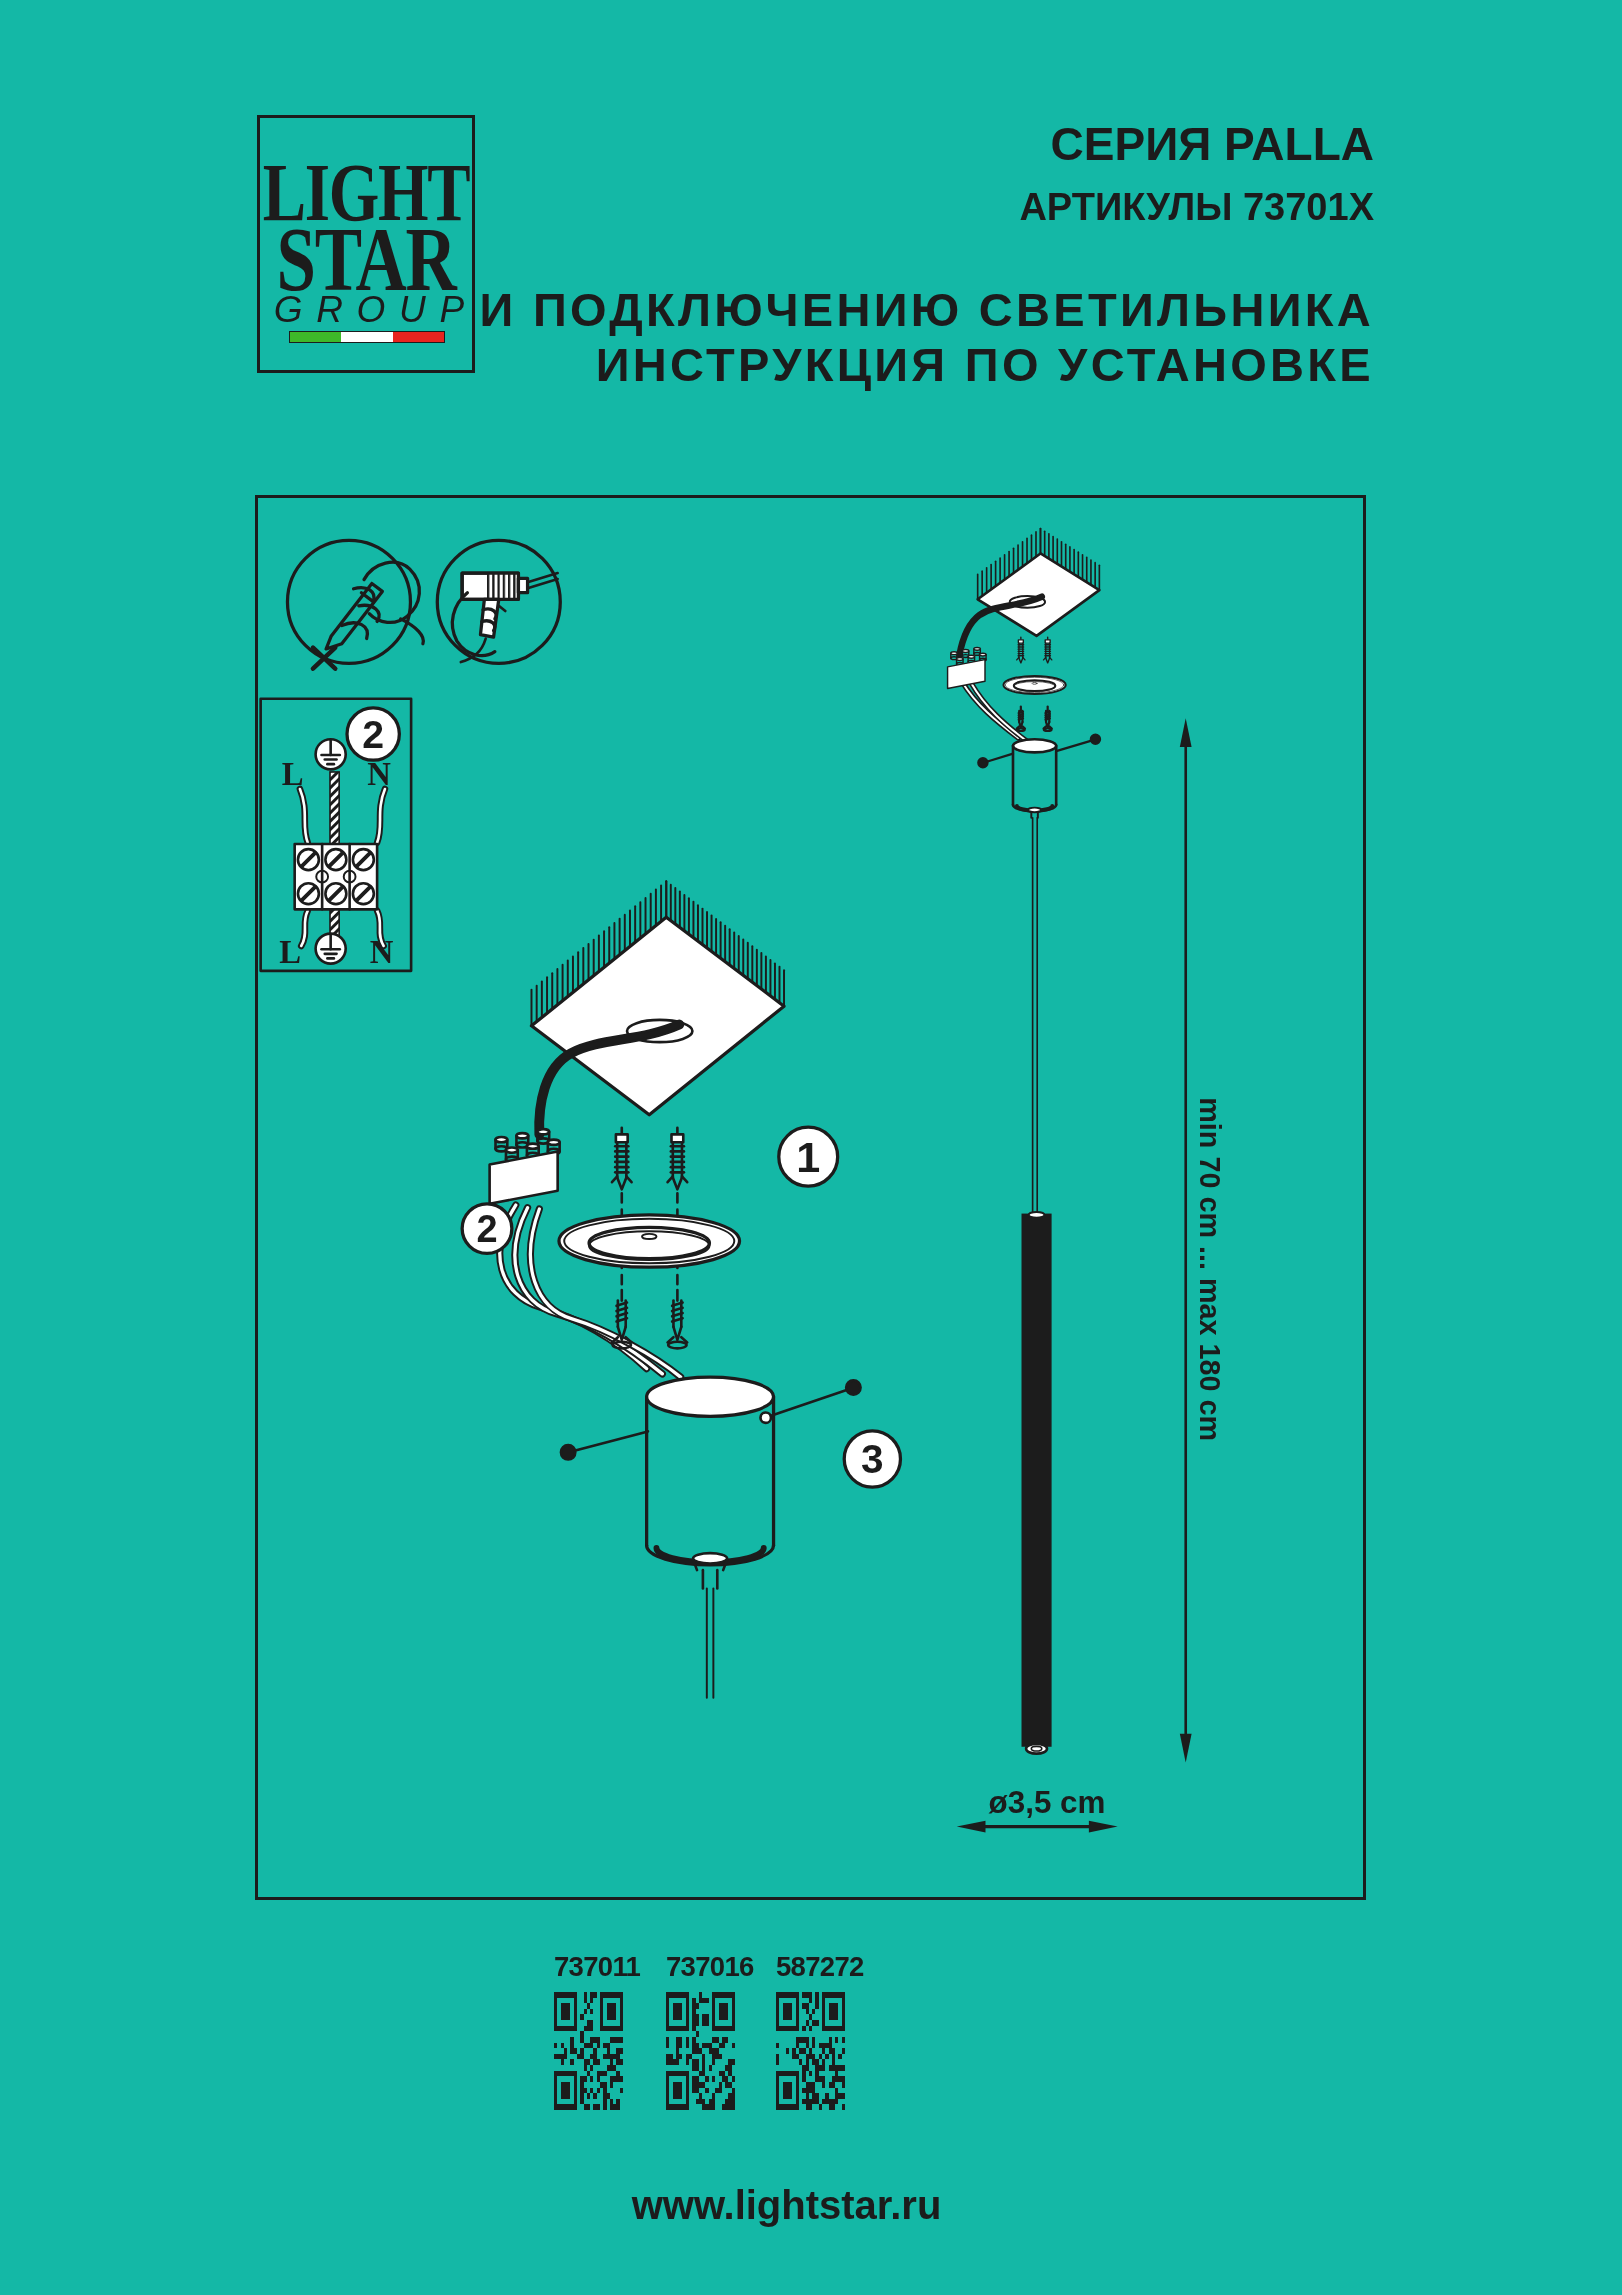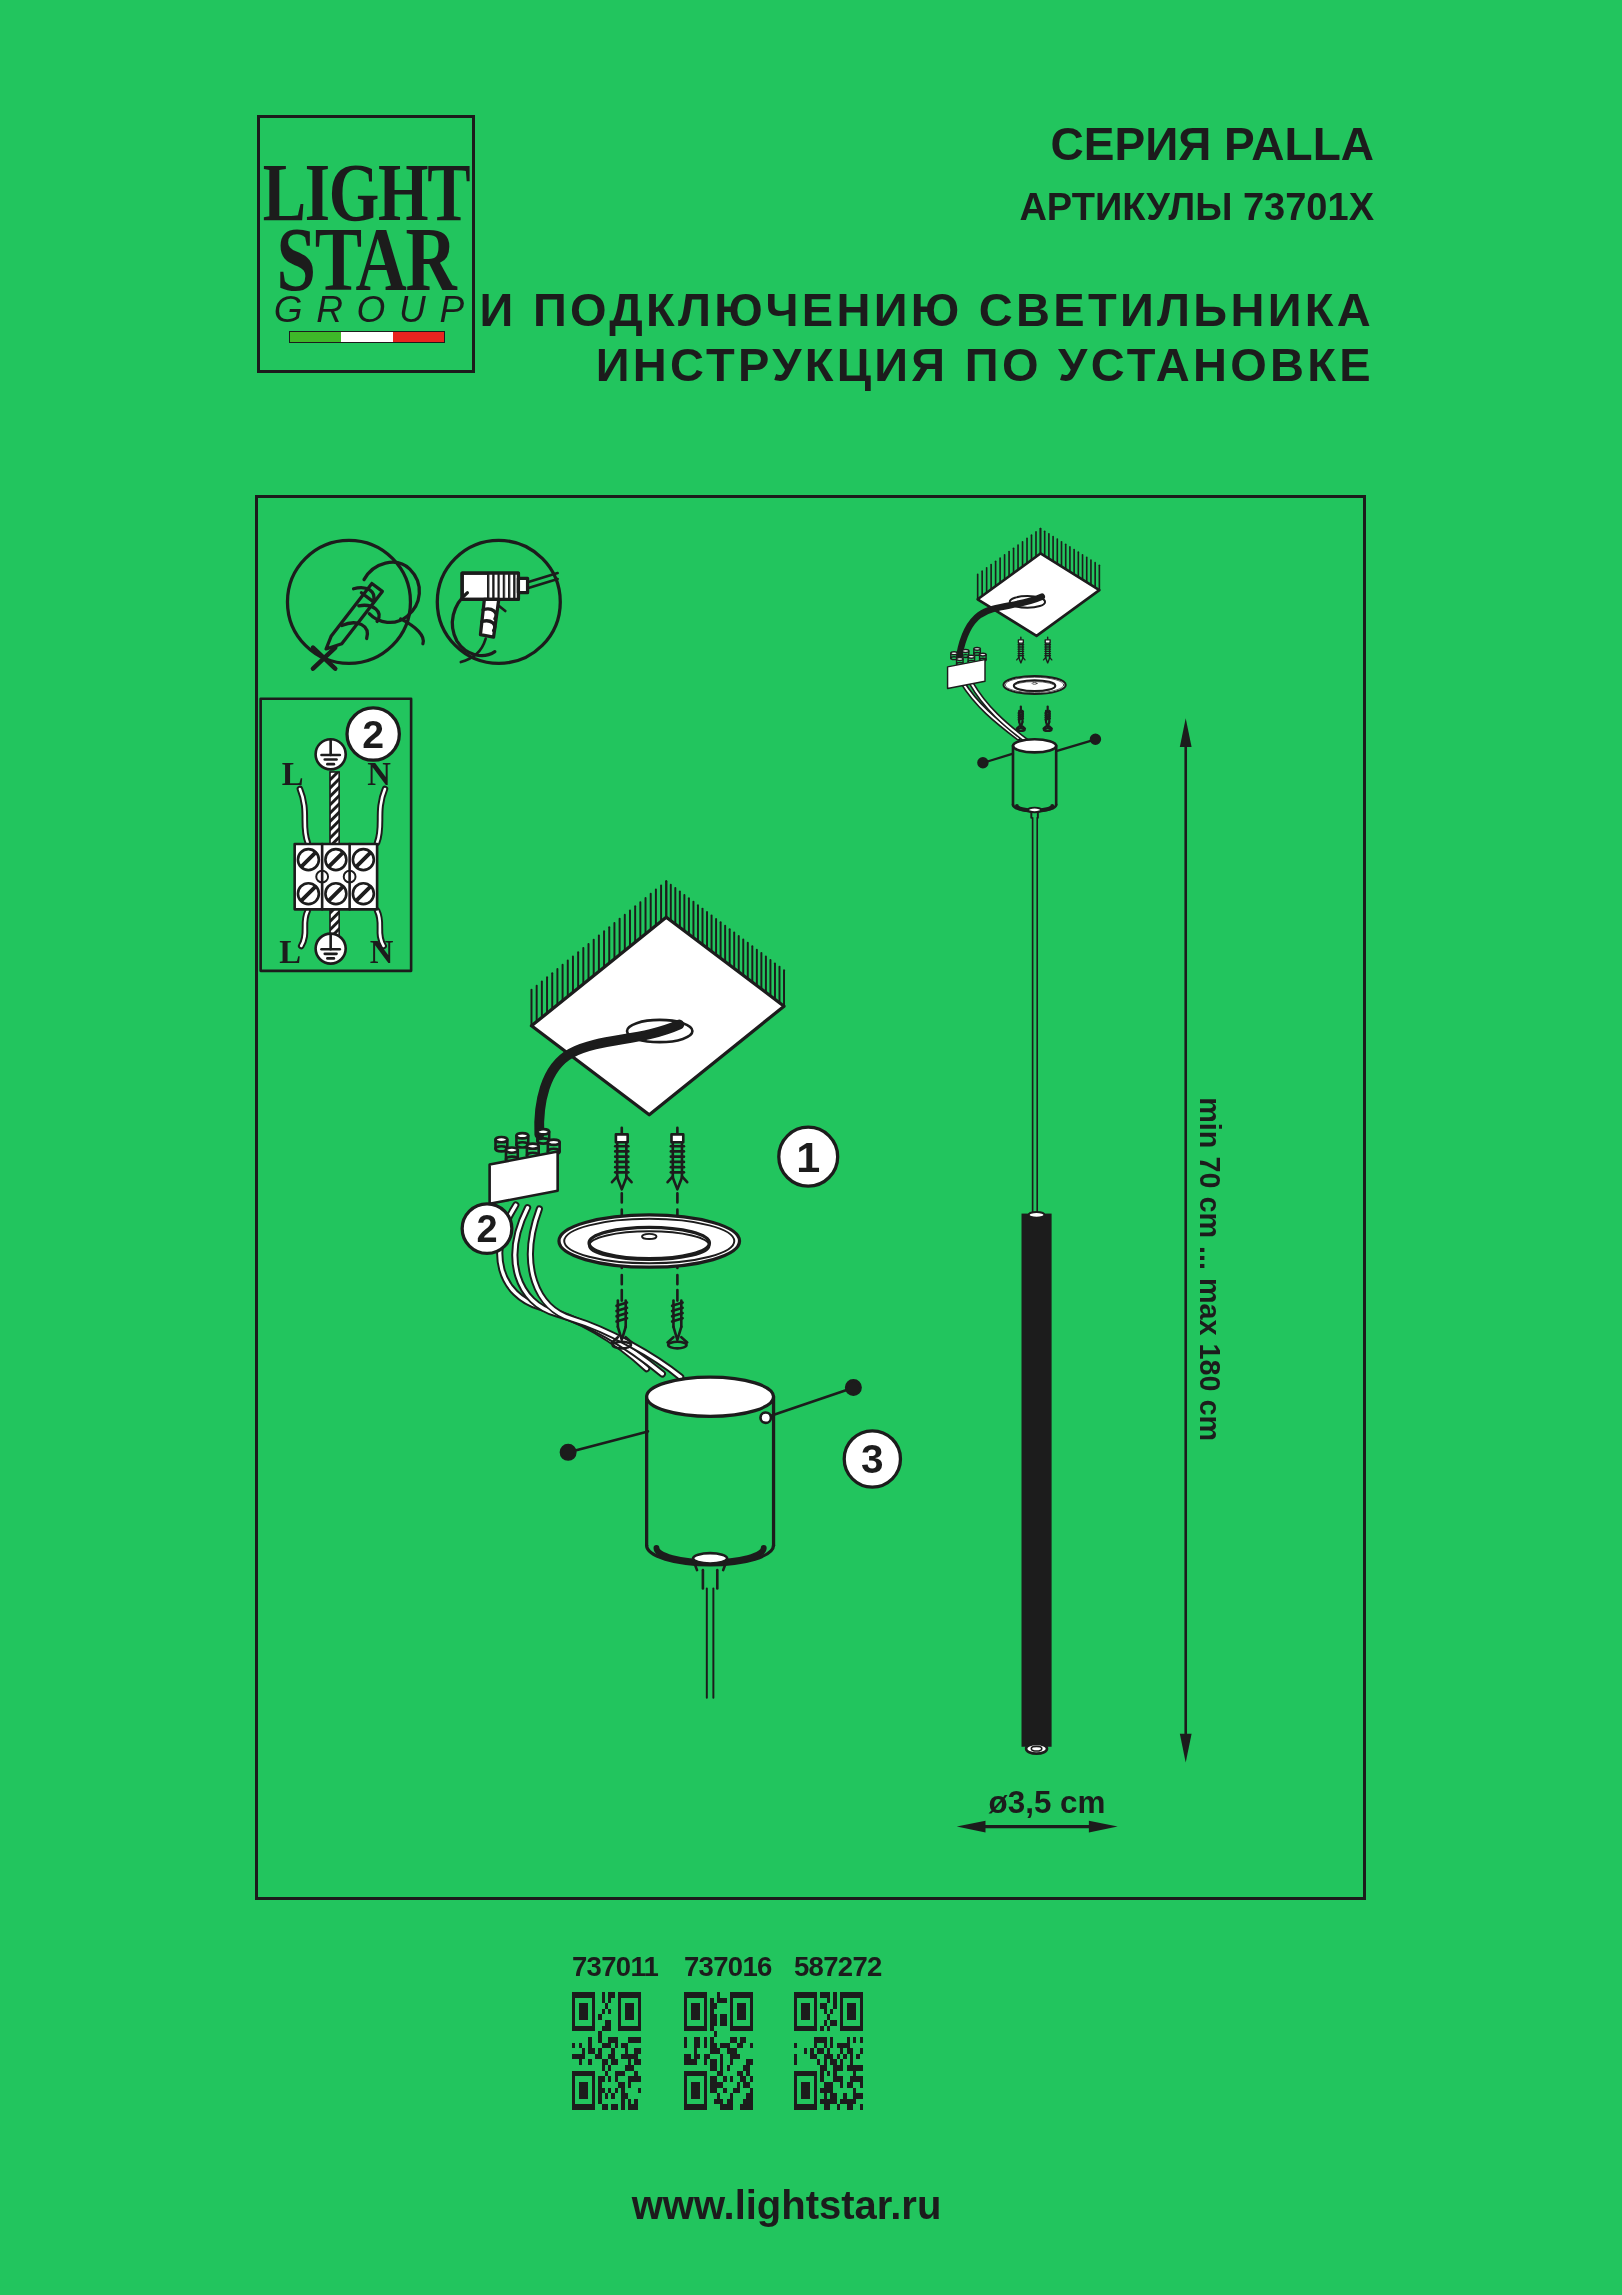--- a/index.html
+++ b/index.html
@@ -1,16 +1,16 @@
 <!DOCTYPE html>
 <html style="font-size:10.5px"><head>
 <meta charset="utf-8">
 <style>
   html,body{margin:0;padding:0;background:#ffffff;}
-  #page{position:relative;width:1623px;height:2295px;background:#22c55e;overflow:hidden;
+  #page{position:relative;width:1623px;height:2295px;background:#14b8a6;overflow:hidden;
         font-family:"Liberation Sans",sans-serif;color:#1c1c1c;}
   
   #logo-box{position:absolute;left:257px;top:115px;width:218px;height:258px;
             border:3.3px solid #1c1c1c;box-sizing:border-box;}
   .logo-line{position:absolute;width:100%;text-align:center;color:#1c1c1c;}
   #logo-light{top:26px;font-family:"Liberation Serif",serif;font-weight:bold;font-size:65px;
               transform:scaleY(1.28);transform-origin:center top;letter-spacing:-1.3px;}
   #logo-star{top:90px;font-family:"Liberation Serif",serif;font-weight:bold;font-size:71px;
              transform:scaleY(1.28);transform-origin:center top;letter-spacing:-1.3px;}
   #logo-group{top:171px;font-size:37px;font-weight:normal;letter-spacing:13.7px;text-indent:13.7px;font-style:italic;}
@@ -26,21 +26,21 @@
   .instr-line{font-size:47px;line-height:55px;letter-spacing:3.3px;font-weight:bold;}
   
   #main-box{position:absolute;left:255px;top:495px;width:1111px;height:1405px;
             border:3.3px solid #1c1c1c;box-sizing:border-box;}
   #art{position:absolute;left:0;top:0;width:1623px;height:2295px;}
   #art *{vector-effect:none;}
   .ink{stroke:#1c1c1c;fill:none;stroke-linecap:round;stroke-linejoin:round;}
   .t{font-family:"Liberation Sans",sans-serif;font-weight:bold;fill:#1c1c1c;stroke:none;}
   .tserif{font-family:"Liberation Serif",serif;font-weight:bold;fill:#1c1c1c;stroke:none;}
   
-  .product{position:absolute;width:69px;text-align:center;margin-left:18px;}
+  .product{position:absolute;width:69px;text-align:center;}
   .product .code{font-size:27.5px;font-weight:bold;letter-spacing:-0.7px;white-space:nowrap;
                  margin-bottom:9.2px;transform:translateX(-0%);}
   .product svg{display:block;width:69px;height:118px;}
   
   #footer{position:absolute;left:623px;top:2183px;width:327px;text-align:center;
           font-size:40px;font-weight:bold;color:#1c1c1c;}
 </style>
 </head>
 <body>
 

